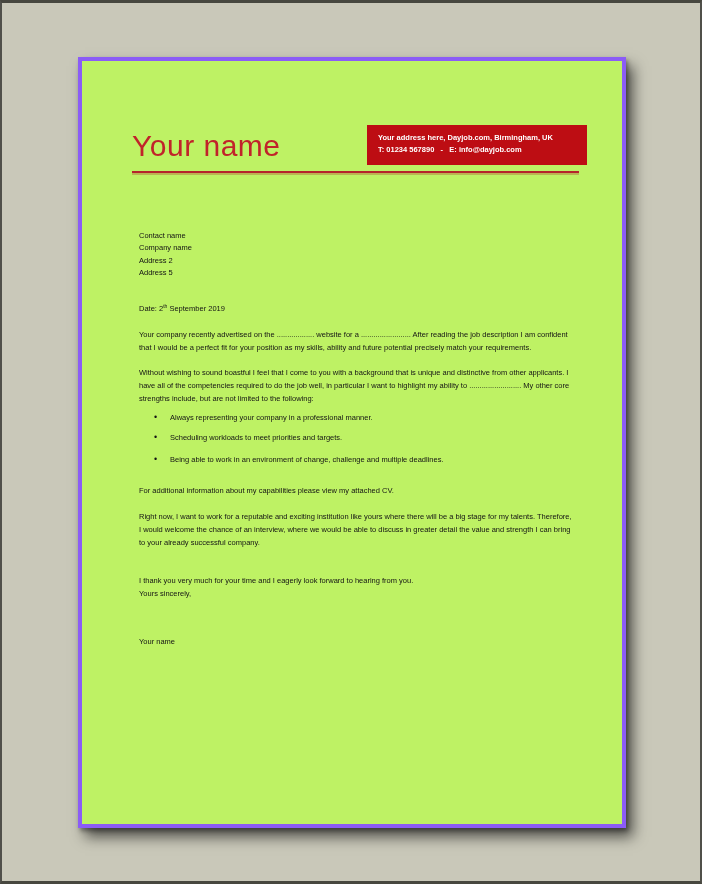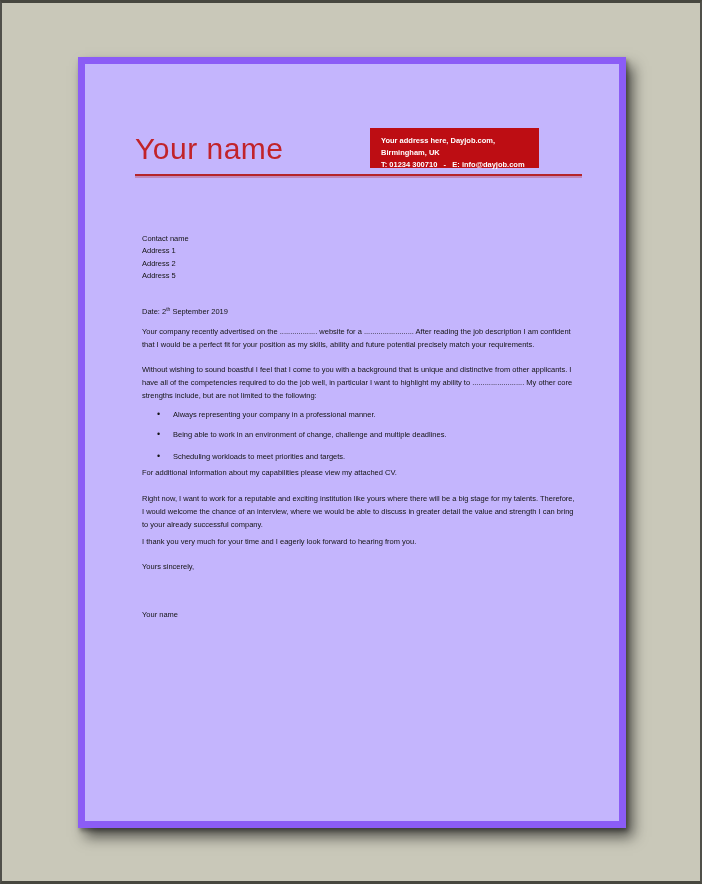--- a/index.html
+++ b/index.html
@@ -18,42 +18,42 @@
     border-bottom: 3px solid #47473f;
     border-left: 2px solid #50504a;
     border-right: 2px solid #50504a;
   }
   .page {
     position: absolute;
     left: 76px;
     top: 54px;
     width: 548px;
     height: 771px;
-    background: #c4b5fd;
-    border: 7px solid #8b5cf6;
+    background: #bef264;
+    border: 4px solid #8b5cf6;
     box-shadow: 7px 9px 13px rgba(10,10,10,0.62), 2px 3px 4px rgba(10,10,10,0.35);
   }
   
   .letterhead { position: absolute; left: 0; top: 0; right: 0; height: 120px; }
   .doc-title {
     position: absolute;
     left: 50px;
     top: 70px;
     font-size: 30px;
     font-weight: 400;
     color: #c1232a;
     letter-spacing: 0.5px;
     line-height: 1;
     white-space: nowrap;
   }
   .address-banner {
     position: absolute;
     left: 285px;
     top: 64px;
-    width: 169px;
+    width: 220px;
     height: 40px;
     background: #bd0d13;
     color: #ffffff;
     padding: 7px 8px 0 11px;
     font-size: 7.5px;
     font-weight: 700;
     line-height: 12px;
   }
   .address-banner .banner-line2 { white-space: pre; }
   .header-rule {
@@ -72,78 +72,78 @@
     top: 162px;
     width: 434px;
     font-size: 7.5px;
     line-height: 13px;
     color: #141414;
   }
   .recipient { margin-top: 7px; line-height: 12.3px; }
   .date-line { margin-top: 23px; }
   .date-line .ordinal { vertical-align: super; font-size: 5px; line-height: 0; }
   .salutation { margin-top: 36px; }
-  .para-p1 { margin-top: 7px; }
+  .para-p1 { margin-top: 13px; }
   .para-p2 { margin-top: 12px; }
   .bullet-list { list-style: none; margin-top: 4px; }
   .bullet-list li {
     position: relative;
     padding-left: 31px;
   }
   .bullet-list li:nth-child(1) { margin-top: 6px; }
   .bullet-list li:nth-child(2) { margin-top: 7px; }
   .bullet-list li:nth-child(3) { margin-top: 9px; }
   .bullet-list li::before {
     content: "\2022";
     position: absolute;
     left: 15px;
     top: 0;
     font-size: 9px;
   }
-  .para-p3 { margin-top: 3px; }
+  .para-p3 { margin-top: 18px; }
   .para-p4 { margin-top: 13px; }
-  .para-p5 { margin-top: 4px; }
-  .valediction { margin-top: 12px; }
+  .para-p5 { margin-top: 25px; }
+  .valediction { }
   .signature { margin-top: 35px; }
 </style>
 </head>
 <body>
 
 <div class="frame">
   <div class="page">
 
     <div class="letterhead">
       <div class="doc-title">Your name</div>
       <div class="address-banner">
         <div class="banner-line1">Your address here, Dayjob.com, Birmingham, UK</div>
-        <div class="banner-line2">T: 01234 300710   -   E: info@dayjob.com</div>
+        <div class="banner-line2">T: 01234 567890   -   E: info@dayjob.com</div>
       </div>
       <div class="header-rule"></div>
     </div>
 
     <div class="content">
 
       <div class="recipient">
         <div>Contact name</div>
-        <div>Address 1</div>
+        <div>Company name</div>
         <div>Address 2</div>
         <div>Address 5</div>
       </div>
 
       <div class="date-line"><span>Date: 2</span><span class="ordinal">th</span><span> September 2019</span></div>
 
 
       <div class="para-p1">Your company recently advertised on the .................. website for a ........................ After reading the job description I am confident that I would be a perfect fit for your position as my skills, ability and future potential precisely match your requirements.</div>
 
       <div class="para-p2">Without wishing to sound boastful I feel that I come to you with a background that is unique and distinctive from other applicants. I have all of the competencies required to do the job well, in particular I want to highlight my ability to ......................... My other core strengths include, but are not limited to the following:</div>
 
       <ul class="bullet-list">
         <li><span>Always representing your company in a professional manner.</span></li>
+        <li><span>Scheduling workloads to meet priorities and targets.</span></li>
         <li><span>Being able to work in an environment of change, challenge and multiple deadlines.</span></li>
-        <li><span>Scheduling workloads to meet priorities and targets.</span></li>
       </ul>
 
       <div class="para-p3">For additional information about my capabilities please view my attached CV.</div>
 
       <div class="para-p4">Right now, I want to work for a reputable and exciting institution like yours where there will be a big stage for my talents. Therefore, I would welcome the chance of an interview, where we would be able to discuss in greater detail the value and strength I can bring to your already successful company.</div>
 
       <div class="para-p5">I thank you very much for your time and I eagerly look forward to hearing from you.</div>
 
       <div class="valediction">Yours sincerely,</div>
 

